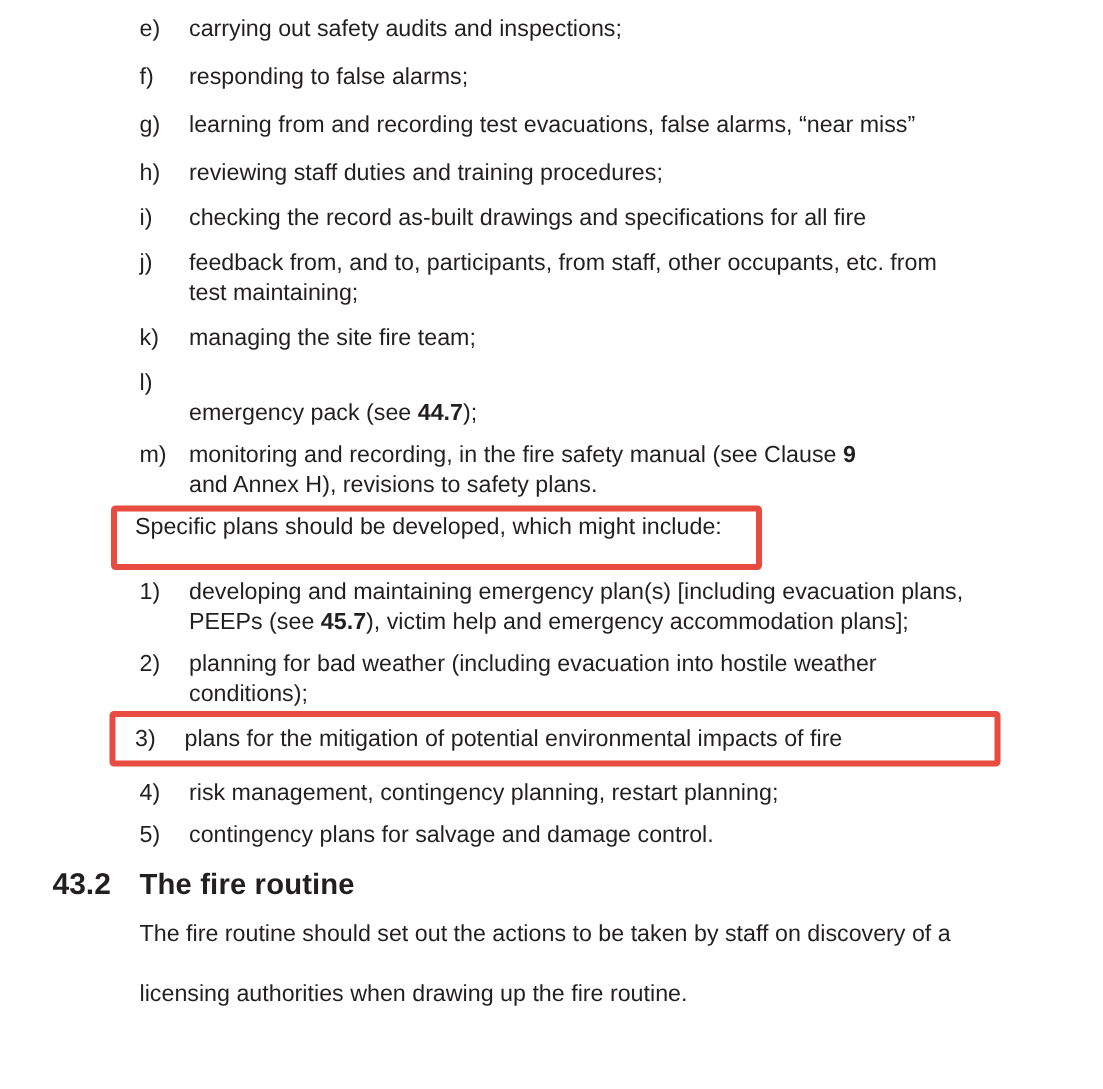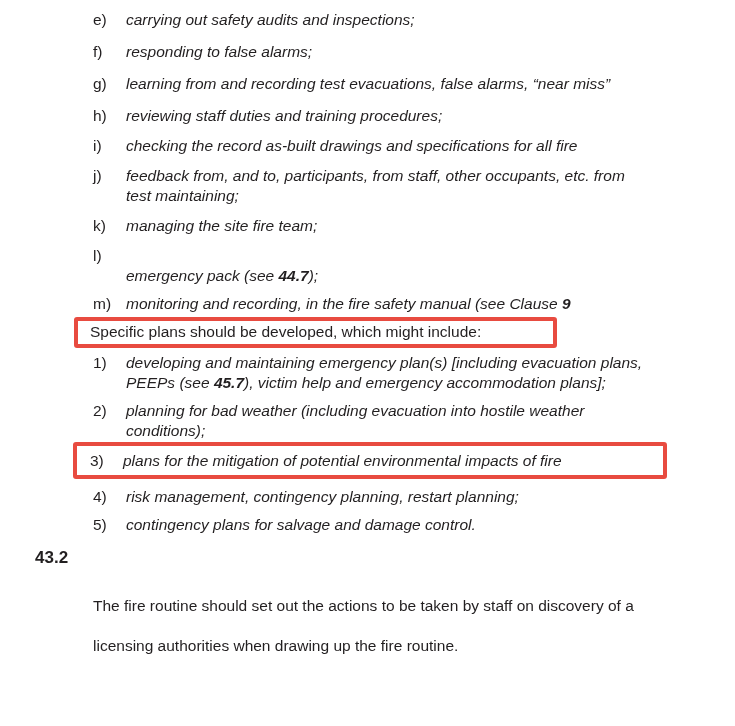--- a/index.html
+++ b/index.html
@@ -11,35 +11,35 @@
     padding: 10px 8px 0 93px;
     background: #ffffff;
     font-family: "Liberation Sans", "DejaVu Sans", sans-serif;
     font-size: 15.5px;
     line-height: 20px;
     color: #221f20;
     overflow: hidden;
   }
   .li { display: flex; margin-top: 12px; }
   .li .lab { width: 33px; flex-shrink: 0; }
-  .li .txt { flex: 1; font-style: italic; }
+  .li .txt { flex: 1; }
   .mt10 { margin-top: 10px; }
   .mt8  { margin-top: 8px; }
   b.ref { font-weight: 700; margin-top: 32px; }
 
   .hl-box {
     box-sizing: border-box;
     border: 4px solid #e84b40;
     border-radius: 3px;
   }
   .box-intro {
     margin-left: -19px;
     margin-top: 3px;
-    width: 483px;
-    padding: 1px 8px 2px 12px;
+    width: 434px;
+    padding: 1px 8px 14px 12px;
   }
   .box-item3 {
     margin-left: -20px;
     margin-top: 1px;
     width: 594px;
     padding: 5px 8px 4px 13px;
   }
   .box-item3 .li { margin-top: 0; }
 
   .num-li-1 { margin-top: 5px; }
@@ -51,27 +51,27 @@
     display: flex;
     align-items: baseline;
     margin-left: -58px;
     margin-top: 10px;
     line-height: 26px;
     font-weight: 700;
   }
   .section-heading .sec-num {
     width: 58px;
     flex-shrink: 0;
-    font-size: 17px;
+    font-size: 20px;
   }
   .section-heading .sec-title {
     font-size: 19.5px;
     letter-spacing: 0.1px;
   }
-  .body-para { margin-top: 25px; }
+  .body-para { margin-top: 10px; }
 </style>
 </head>
 <body>
 
 <div class="page">
 
   <div class="li" style="margin-top:0">
     <span class="lab">e)</span>
     <span class="txt"><span>carrying out safety audits and inspections;</span></span>
   </div>
@@ -106,21 +106,21 @@
     <span class="txt"><span>managing the site fire team;</span></span>
   </div>
 
   <div class="li mt10">
     <span class="lab">l)</span>
     <span class="txt"><br><span>emergency pack (see </span><b class="ref">44.7</b><span>);</span></span>
   </div>
 
   <div class="li mt8">
     <span class="lab">m)</span>
-    <span class="txt"><span>monitoring and recording, in the fire safety manual (see Clause </span><b class="ref">9</b><br></span>
+    <span class="txt"><span>monitoring and recording, in the fire safety manual (see Clause </span><b class="ref">9</b><br><span>and Annex H), revisions to safety plans.</span></span>
   </div>
 
   <div class="hl-box box-intro">
     <span>Specific plans should be developed, which might include:</span>
   </div>
 
   <div class="li num-li-1">
     <span class="lab">1)</span>
     <span class="txt"><span>developing and maintaining emergency plan(s) [including evacuation plans,</span><br><span>PEEPs (see </span><b class="ref">45.7</b><span>), victim help and emergency accommodation plans];</span></span>
   </div>
@@ -142,19 +142,20 @@
     <span class="txt"><span>risk management, contingency planning, restart planning;</span></span>
   </div>
 
   <div class="li num-li-5">
     <span class="lab">5)</span>
     <span class="txt"><span>contingency plans for salvage and damage control.</span></span>
   </div>
 
   <div class="section-heading">
     <span class="sec-num">43.2</span>
+    <span class="sec-title">The fire routine</span>
   </div>
 
   <div class="body-para">
     <span>The fire routine should set out the actions to be taken by staff on discovery of a</span><br><br><span>licensing authorities when drawing up the fire routine.</span>
   </div>
 
 </div>
 
 </body></html>

